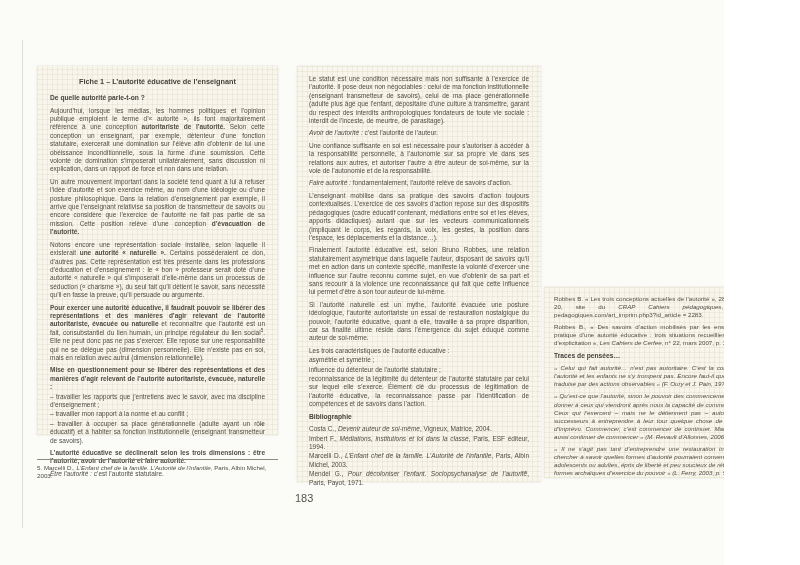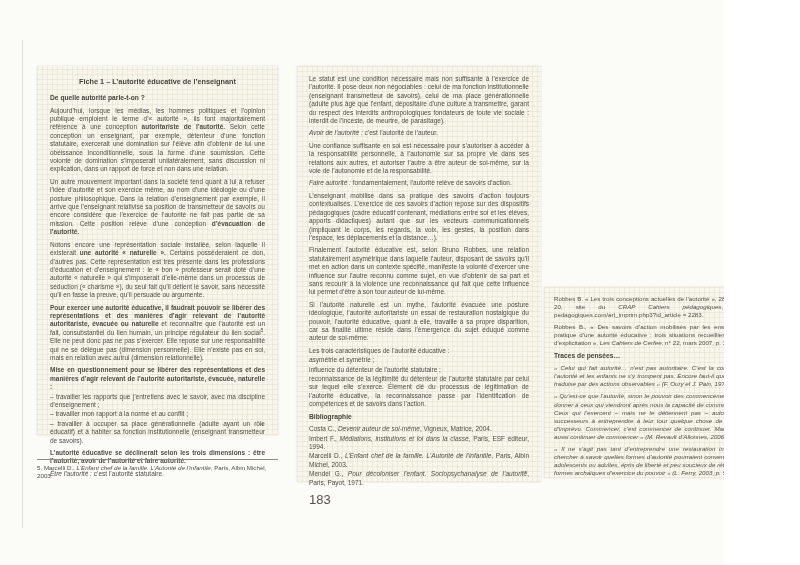--- a/index.html
+++ b/index.html
@@ -29,21 +29,21 @@
   .subhead{margin:4px 0 4px;font-size:6.7px;line-height:8.6px;font-weight:bold;color:#45433b;text-align:left;}
   .s-b{font-weight:bold;}
   .s-i{font-style:italic;}
   sup{font-size:4.5px;line-height:0;vertical-align:super;}
   .arrow{
     position:absolute;right:13px;bottom:7px;
     font-size:8px;line-height:8px;color:#5a574e;
   }
   .footnote-rule{position:absolute;left:37px;top:459px;width:241px;height:1px;background:#8d8a7e;}
   .footnote{position:absolute;left:37px;top:464px;width:246px;font-size:6.2px;line-height:8px;text-align:left;}
-  .pagenum{position:absolute;left:309px;top:492px;font-size:13px;color:#55524a;}
+  .pagenum{position:absolute;left:295px;top:492px;font-size:11px;color:#55524a;}
   .box-right p{font-size:6.2px;line-height:8.1px;margin-bottom:4px;}
   .quote{font-style:italic;}
   .scan-edge{position:absolute;left:22px;top:40px;width:1px;height:488px;background:rgba(190,186,175,0.45);}
 </style>
 </head>
 <body>
 
 <div class="canvas">
 
   <div class="scan-edge"></div>

